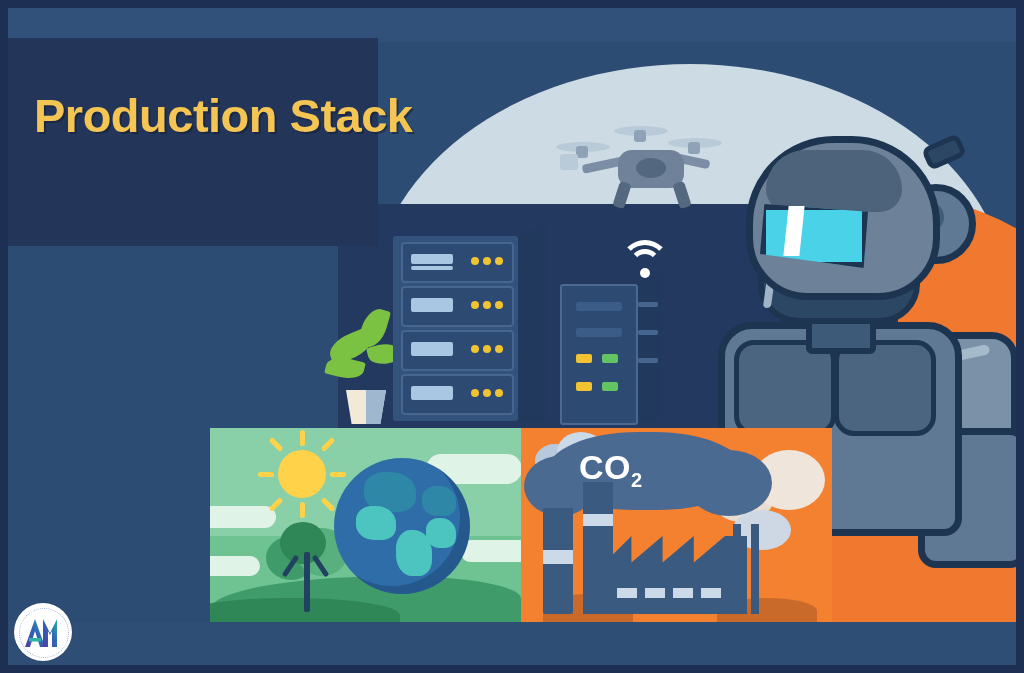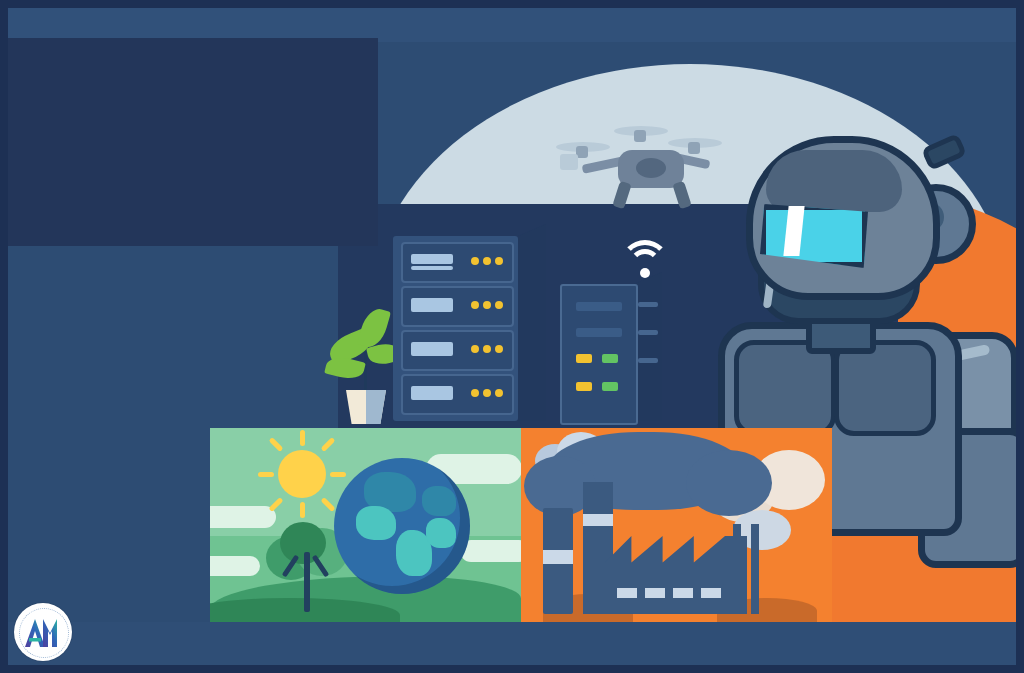--- a/index.html
+++ b/index.html
@@ -323,20 +323,23 @@
       <div class="eco-orange">
 
         <div class="smokepuff" style="left:14px;top:16px;width:40px;height:34px;background:#b8c9dd;"></div>
         <div class="smokepuff" style="left:36px;top:4px;width:48px;height:40px;background:#cbd9e8;"></div>
         <div class="smokepuff" style="left:6px;top:44px;width:34px;height:28px;background:#b8c9dd;"></div>
         <div class="smokepuff" style="left:188px;top:40px;width:66px;height:54px;background:#e9ddd1;"></div>
         <div class="smokepuff" style="left:232px;top:22px;width:72px;height:60px;background:#f0e5da;"></div>
         <div class="smokepuff" style="left:212px;top:82px;width:58px;height:40px;background:#cdd8e4;"></div>
 
         <div class="co2cloud"></div>
+        <div class="co2label">
+          <span>CO</span><sub>2</sub>
+        </div>
 
         <div class="soil" style="left:22px;top:166px;width:90px;height:30px;background:#c96a2a;"></div>
         <div class="soil" style="left:196px;top:170px;width:100px;height:26px;background:#c96a2a;"></div>
 
         <div class="fac" style="left:22px;top:80px;width:30px;height:106px;border-radius:2px;"></div>
         <div class="fac" style="left:22px;top:122px;width:30px;height:14px;background:#cbd9e8;"></div>
         <div class="fac" style="left:62px;top:54px;width:30px;height:132px;"></div>
         <div class="fac" style="left:62px;top:86px;width:30px;height:12px;background:#cbd9e8;"></div>
         <div class="fac" style="left:84px;top:108px;width:120px;height:78px;
              clip-path:polygon(0 34%,22% 0,22% 34%,48% 0,48% 34%,74% 0,74% 34%,100% 0,100% 100%,0 100%);"></div>
@@ -347,20 +350,21 @@
         <div class="fac" style="left:204px;top:108px;width:22px;height:78px;"></div>
         <div class="fac" style="left:212px;top:96px;width:8px;height:22px;"></div>
         <div class="fac" style="left:230px;top:96px;width:8px;height:90px;"></div>
       </div>
     </div>
 
     <div class="bottombar"></div>
 
     <div class="titlepanel"></div>
     <div class="title-wrap">
+      <div class="title-line2">Production Stack</div>
     </div>
 
     <div class="logo">
       <div class="logo-ring"></div>
       <svg width="40" height="34" viewBox="0 0 40 34">
         <defs>
           <linearGradient id="lg" x1="0" y1="1" x2="1" y2="0">
             <stop offset="0%" stop-color="#4f3f9e"></stop>
             <stop offset="55%" stop-color="#2f66b8"></stop>
             <stop offset="100%" stop-color="#2bb3a3"></stop>

